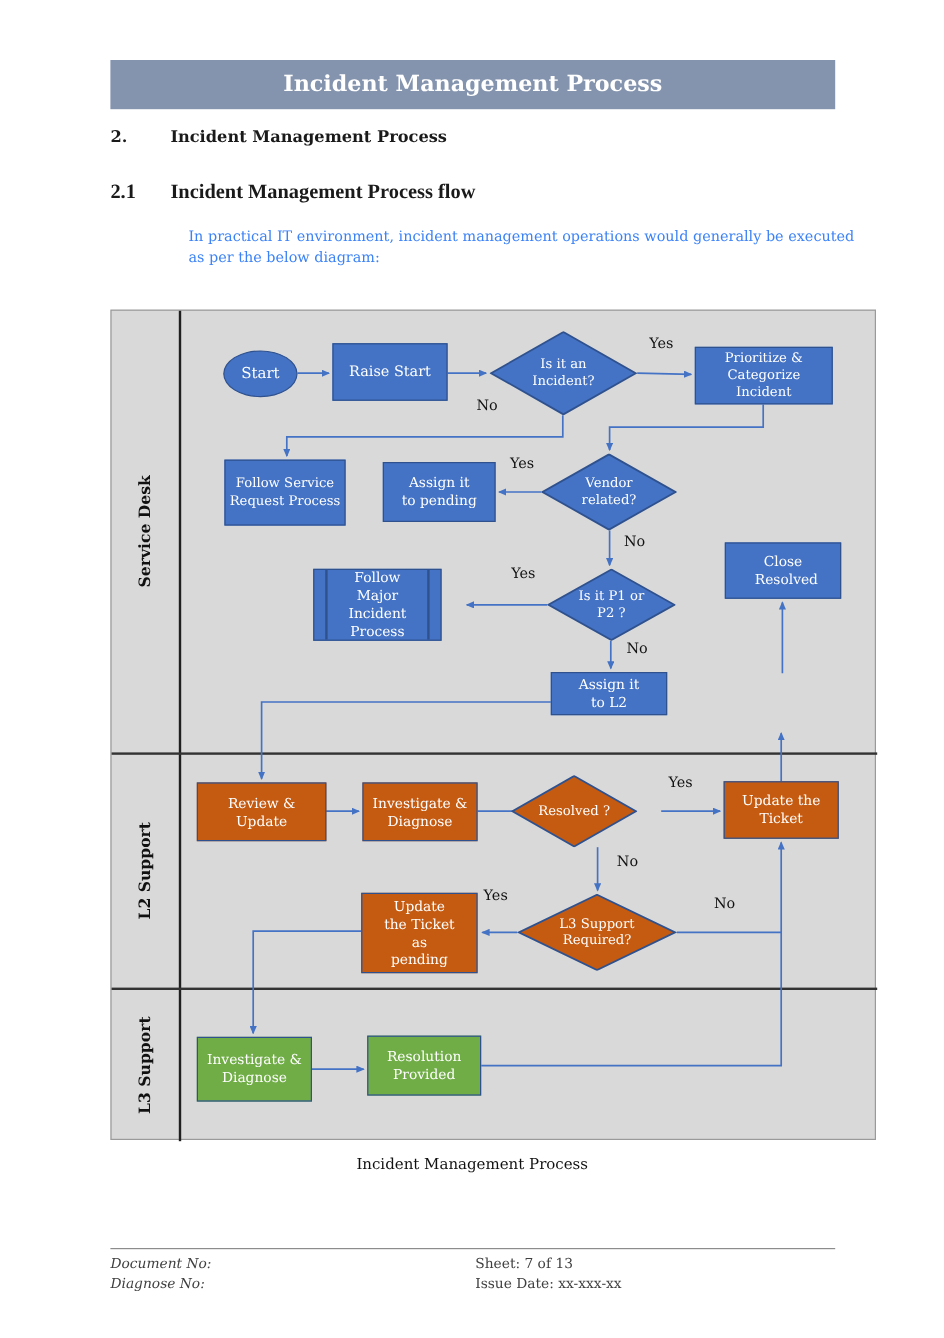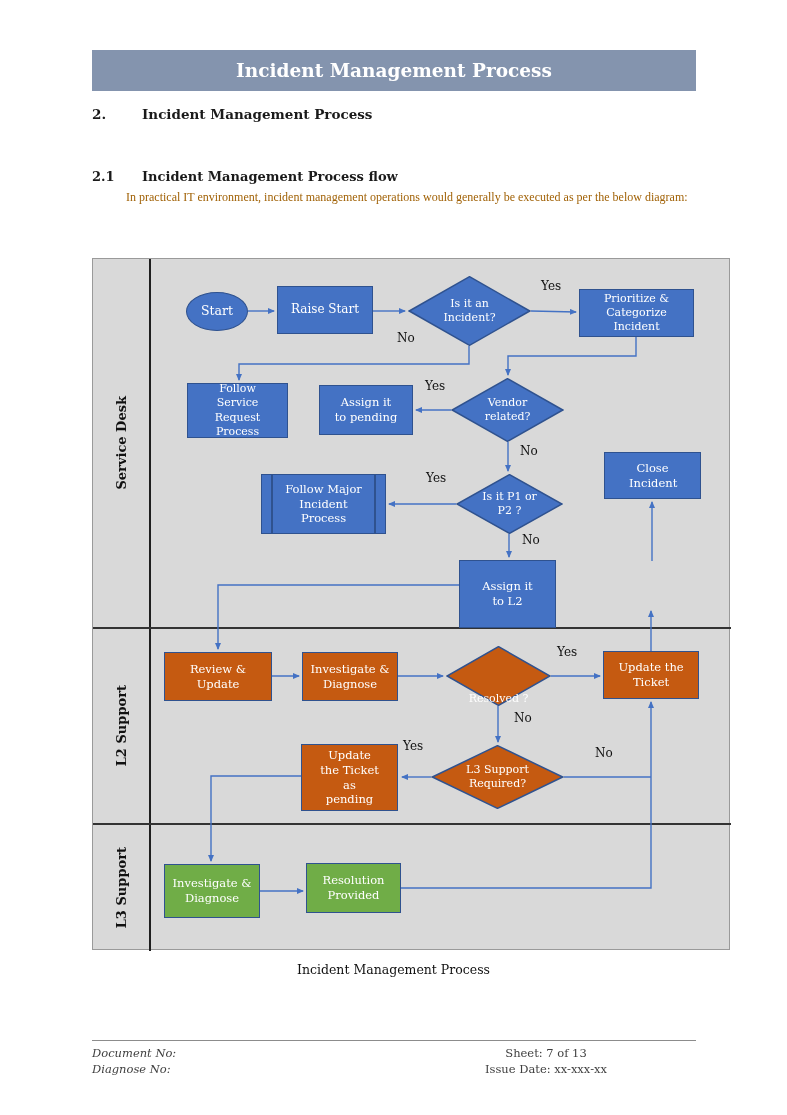--- a/index.html
+++ b/index.html
@@ -20,24 +20,24 @@
   }
   
   .banner{
     position:absolute;left:92px;top:50px;width:604px;height:41px;
     background:var(--banner-bg);display:flex;align-items:center;justify-content:center;
   }
   .banner .t{color:#fff;font-weight:bold;font-size:18.5px;}
   .h-num{position:absolute;left:92px;font-weight:bold;}
   .h-txt{position:absolute;left:142px;font-weight:bold;}
   .h2{top:106px;font-size:13.5px;}
-  .h21{top:169px;font-size:13px;}
+  .h21{top:150px;font-size:17px;font-family:Liberation Serif, serif;}
   .bodytext{
-    position:absolute;left:126px;top:189px;width:562px;
-    font-size:12px;line-height:1.45;color:#a16207;font-family:Liberation Serif, serif;
+    position:absolute;left:157px;top:189px;width:562px;
+    font-size:12px;line-height:1.45;color:#3b82f6;
   }
   
   .diagram{
     position:absolute;left:92px;top:258px;width:638px;height:692px;
     background:var(--diagram-bg);border:1px solid #9a9a9a;box-sizing:border-box;
   }
   .lane-line-v{position:absolute;left:56px;top:0;width:2px;height:692px;background:#1f1f1f;z-index:1;}
   .lane-div{position:absolute;left:0;width:638px;height:2px;background:#333;z-index:1;}
   .lane-label{
     position:absolute;left:0;width:56px;display:flex;align-items:center;justify-content:center;
@@ -64,21 +64,21 @@
   .diamond polygon{stroke:var(--shape-border);stroke-width:1.5;vector-effect:non-scaling-stroke;}
   .diamond.blue polygon{fill:var(--blue);}
   .diamond.orange polygon{fill:var(--orange);}
   .diamond .label{position:relative;font-size:11px;padding:0;}
   .edge-label{position:absolute;z-index:4;font-size:12px;color:#111;}
   
   .caption{position:absolute;left:0;top:962px;width:787px;text-align:center;font-size:12.5px;color:#111;}
   .foot-rule{position:absolute;left:92px;top:1040px;width:604px;border-top:1px solid #8c8c8c;}
   .foot{position:absolute;font-size:11.5px;color:var(--footer-ink);line-height:1.4;}
   .foot.left{left:92px;top:1045px;text-align:left;font-style:italic;}
-  .foot.right{left:396px;top:1045px;width:300px;text-align:center;}
+  .foot.right{left:396px;top:1045px;width:300px;text-align:left;}
 </style>
 </head>
 <body>
 
 <div class="page">
 
   <div class="banner">
     <div class="t">Incident Management Process</div>
   </div>
 
@@ -149,63 +149,63 @@
     </div>
 
     <div class="node diamond blue" style="left:315px;top:17px;width:123px;height:70px;">
       <svg class="dshape" viewBox="0 0 100 100" preserveAspectRatio="none">
           <polygon points="50,1 99,50 50,99 1,50"></polygon>
         </svg>
       <div class="label" style="padding:0 32px;">Is it an Incident?</div>
     </div>
 
     <div class="node rect blue" style="left:94px;top:124px;width:101px;height:55px;">
-      <div class="label" style="font-size:11px;padding:0 17px;">Follow Service Request Process</div>
+      <div class="label" style="font-size:11px;padding:0 3px;">Follow Service Request Process</div>
     </div>
 
     <div class="node rect blue" style="left:226px;top:126px;width:94px;height:50px;">
       <div class="label" style="padding:0 14px;">Assign it to pending</div>
     </div>
 
     <div class="node diamond blue" style="left:358px;top:119px;width:113px;height:64px;">
       <svg class="dshape" viewBox="0 0 100 100" preserveAspectRatio="none">
           <polygon points="50,1 99,50 50,99 1,50"></polygon>
         </svg>
       <div class="label" style="padding:0 30px;">Vendor related?</div>
     </div>
 
-    <div class="node rect blue predef" style="left:168px;top:215px;width:125px;height:60px;">
+    <div class="node rect blue predef" style="left:168px;top:215px;width:107px;height:60px;">
       <div class="label" style="padding:0 18px;">Follow Major Incident Process</div>
     </div>
 
     <div class="node diamond blue" style="left:363px;top:215px;width:107px;height:60px;">
       <svg class="dshape" viewBox="0 0 100 100" preserveAspectRatio="none">
           <polygon points="50,1 99,50 50,99 1,50"></polygon>
         </svg>
       <div class="label" style="padding:0 26px;text-align:center;">Is it P1 or P2 ?</div>
     </div>
 
     <div class="node rect blue" style="left:511px;top:193px;width:97px;height:47px;">
-      <div class="label" style="padding:0 24px;">Close Incident</div>
-    </div>
-
-    <div class="node rect blue" style="left:366px;top:301px;width:97px;height:68px;align-items:center;">
+      <div class="label" style="padding:0 24px;">Close Resolved</div>
+    </div>
+
+    <div class="node rect blue" style="left:366px;top:301px;width:97px;height:36px;align-items:center;">
       <div class="label" style="padding:0 18px;">Assign it to L2</div>
     </div>
 
 
     <div class="node rect orange" style="left:71px;top:393px;width:108px;height:49px;">
       <div class="label">Review &amp; Update</div>
     </div>
 
     <div class="node rect orange" style="left:209px;top:393px;width:96px;height:49px;">
       <div class="label">Investigate &amp; Diagnose</div>
     </div>
 
-    <div class="node diamond orange" style="left:353px;top:387px;width:105px;height:60px;align-items:flex-end;">
+    <div class="node diamond orange" style="left:333px;top:387px;width:105px;height:60px;">
       <svg class="dshape" viewBox="0 0 100 100" preserveAspectRatio="none">
           <polygon points="50,1 99,50 50,99 1,50"></polygon>
         </svg>
       <div class="label" style="padding:0 22px;">Resolved ?</div>
     </div>
 
     <div class="node rect orange" style="left:510px;top:392px;width:96px;height:48px;">
       <div class="label">Update the Ticket</div>
     </div>
 

